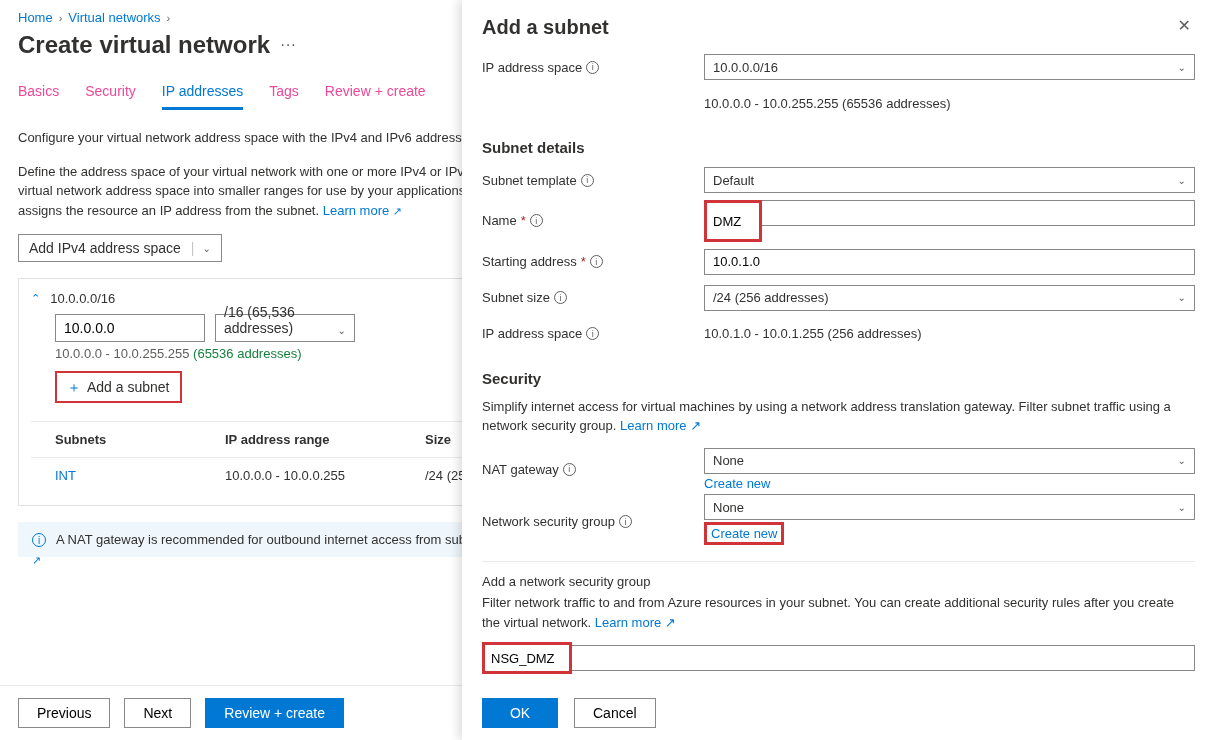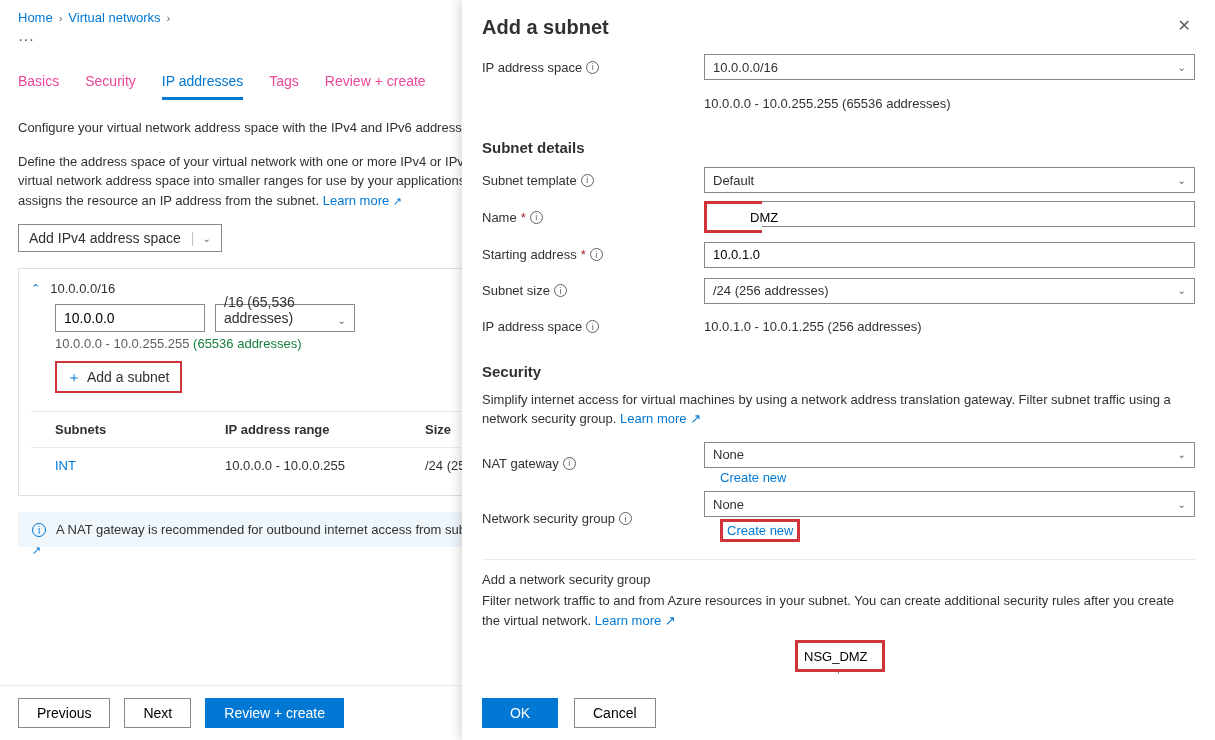--- a/index.html
+++ b/index.html
@@ -96,48 +96,49 @@
   .form-row .ctl { flex:1; }
   .form-row .ctl .sel, .form-row .ctl input[type=text] {
     width: 100%; border:1px solid #8a8886; height:26px; font-size:13px; padding: 0 8px;
     display:flex; align-items:center; justify-content:space-between; background:#fff; cursor:pointer;
   }
   .form-row .ctl input[type=text] { cursor:text; }
   .form-row .ctl .static { font-size:13px; }
   .section-h { font-size:15px; font-weight:600; margin: 14px 0 10px;}
   .hl-red { border: 3px solid #d13438 !important; }
   .hl-red-wrap { display:inline-block; border:3px solid #d13438; padding:0;}
-  .sub-link { font-size:13px; color:#0078d4; margin-top:2px; cursor:pointer; display:inline-block;margin-left:16px;}
+  .sub-link { font-size:13px; color:#0078d4; margin-top:2px; cursor:pointer; display:inline-block;}
   .nsg-box {
     border-top:1px solid #edebe9; margin-top:10px; padding:12px 0 0;
   }
   .nsg-title { font-size:13px; font-weight:400; color:#323130; margin-bottom:4px;}
   .nsg-desc { font-size:13px; line-height:1.5; margin-bottom:10px;}
   .nsg-input-wrap {
-    display:flex; align-items:center; gap:0;flex-direction:column;
+    display:flex; align-items:center; gap:0;
   }
   .nsg-hl { border:3px solid #d13438; width:90px; margin-right:-3px; position:relative; z-index:2; height:32px; display:flex; align-items:center;}
   .nsg-hl input { border:none; width:100%; height:100%; padding:0 6px; font-size:13px;}
   .nsg-rest { flex:1; border:1px solid #8a8886; border-left:none; height:26px;}
   .panel-footer {
     margin-top: 12px; padding: 12px 0; display:flex; gap: 16px;
   }
   .chev { font-size:10px; color:#605e5c; }
 </style>
 </head>
 <body>
 
 <div class="main">
   <div class="breadcrumbs">
     <a>Home</a>
     <span class="sep">›</span>
     <a>Virtual networks</a>
     <span class="sep">›</span>
   </div>
   <div class="page-title">
+    <span>Create virtual network</span>
     <span class="dots">···</span>
   </div>
   <div class="tabs">
     <div class="tab">Basics</div>
     <div class="tab">Security</div>
     <div class="tab active">IP addresses</div>
     <div class="tab">Tags</div>
     <div class="tab">Review + create</div>
   </div>
 
@@ -244,21 +245,21 @@
     </div>
   </div>
   <div class="form-row">
     <div class="lbl">
         <span>Name</span> 
         <span class="req">*</span> 
         <span class="info-dot">i</span>
       </div>
     <div class="ctl" style="display:flex;">
       <span class="hl-red-wrap" style="width:58px;">
-          <input type="text" style="border: none; height: 26px; width: 100%; padding: 4px 6px; font-size: 13px; margin-left: 37px;" value="DMZ">
+          <input type="text" style="border: none; height: 36px; width: 100%; padding: 4px 6px; font-size: 13px;" value="DMZ">
         </span>
       <div style="flex:1;border:1px solid #8a8886;border-left:none;height:26px;"></div>
     </div>
   </div>
   <div class="form-row">
     <div class="lbl">
         <span>Starting address</span> 
         <span class="req">*</span> 
         <span class="info-dot">i</span>
       </div>

